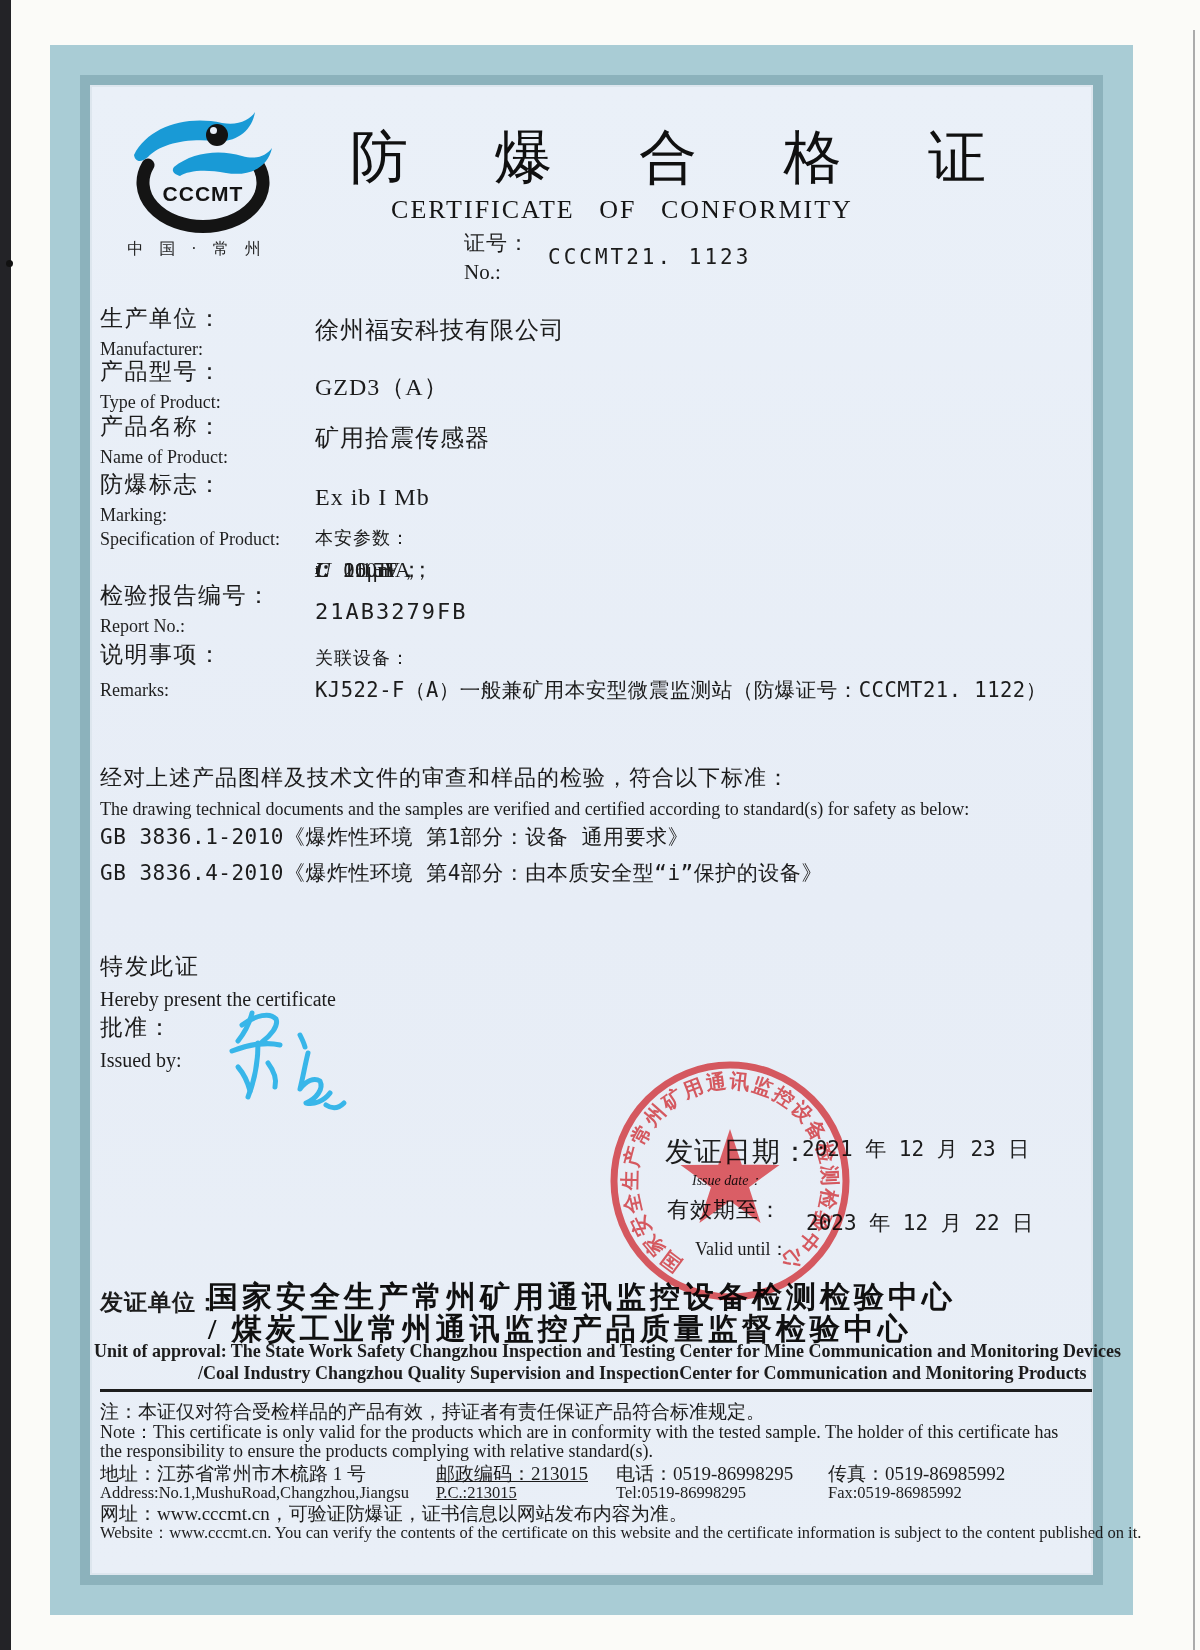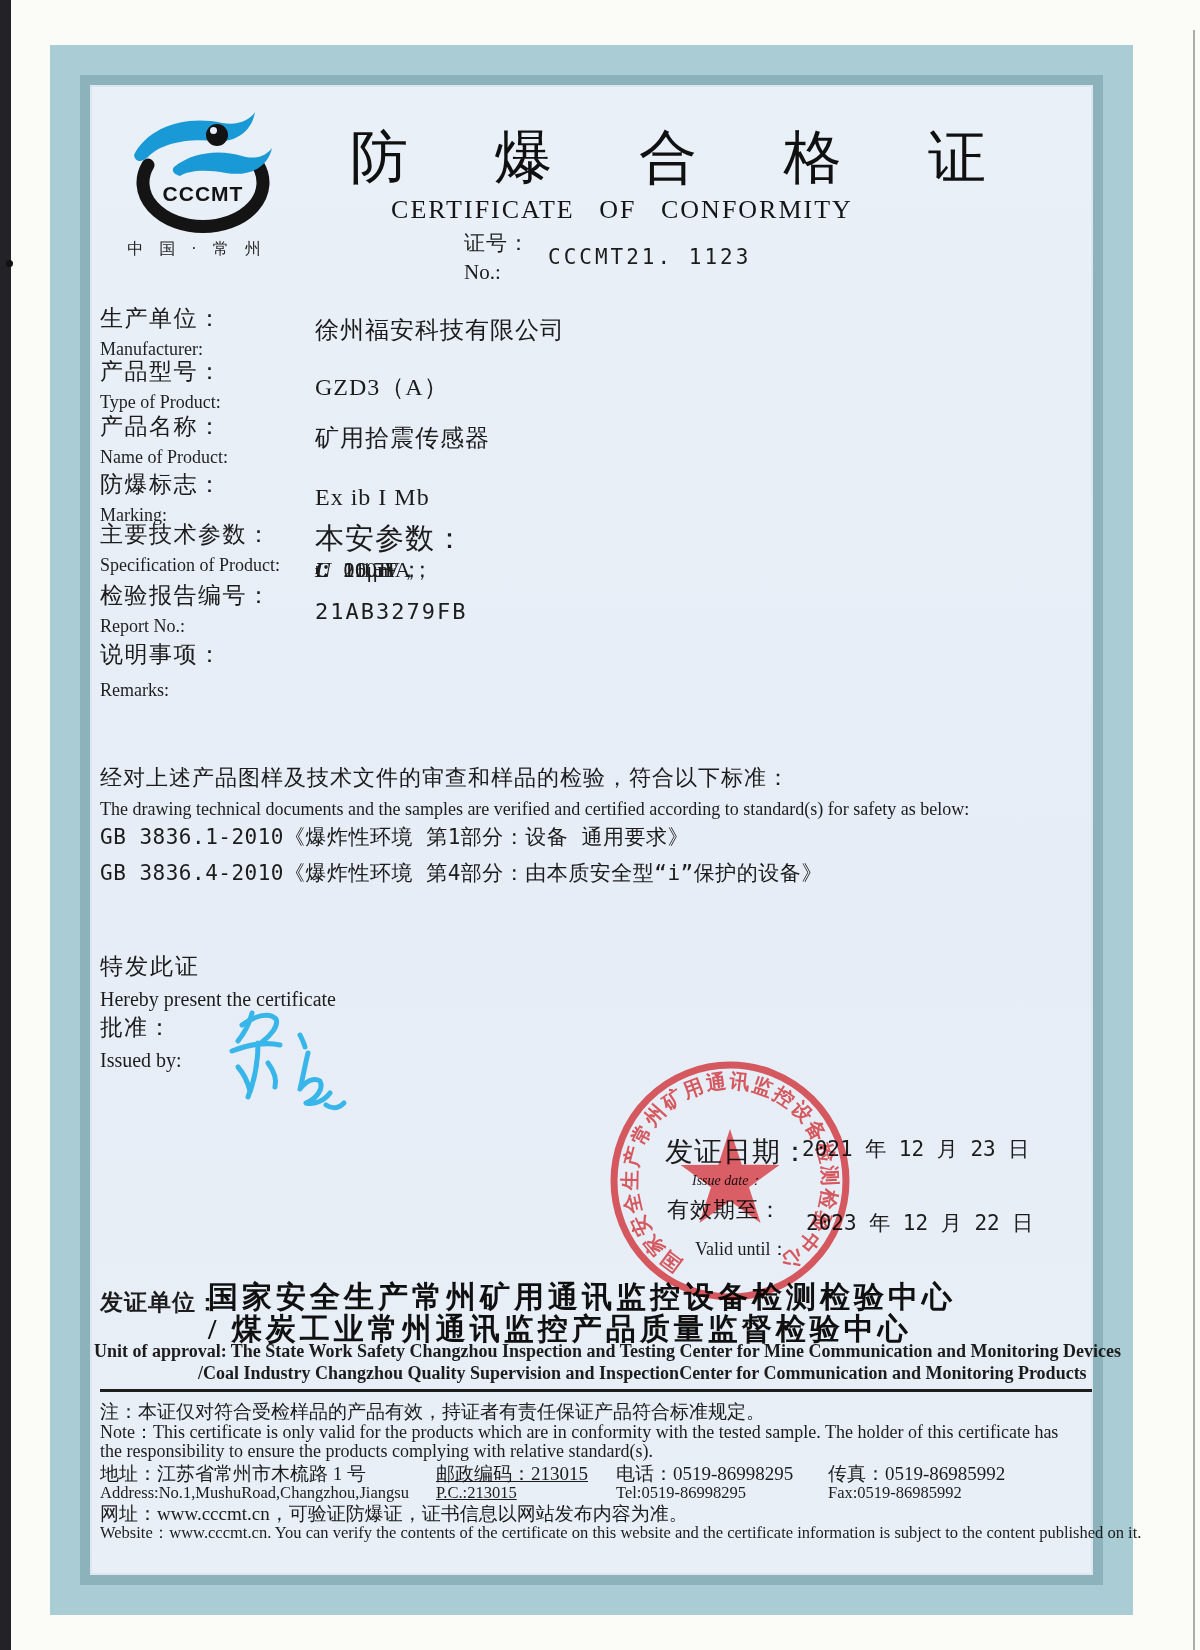--- a/index.html
+++ b/index.html
@@ -38,21 +38,21 @@
   
   .fieldrow{left:8px;width:990px;}
   .fieldrow .zh{position:static;display:block;font-size:23px;letter-spacing:1.5px;line-height:26px;}
   .fieldrow .en{position:static;display:block;font-size:18px;line-height:20px;margin-top:7px;color:#1e1e1e;}
   .fieldrow .fval{left:215px;top:8px;font-size:24px;letter-spacing:1px;}
   .r1{top:219px;} .r2{top:272px;} .r3{top:327px;} .r4{top:385px;}
   .r5{top:435px;} .r6{top:496px;} .r7{top:555px;}
   .r2 .fval,.r4 .fval{top:12px;}
   .r6 .fval{top:16px;font-family:"DejaVu Sans Mono",monospace;font-size:22px;letter-spacing:2px;}
   .two-line{left:215px;top:1px;}
-  .two-line .vl1{position:static;display:block;font-size:29px;letter-spacing:1px;line-height:30px;}
+  .two-line .vl1{position:static;display:block;font-size:18px;letter-spacing:1px;line-height:30px;}
   .two-line .vl2{position:static;display:block;font-size:22px;line-height:30px;margin-top:2px;letter-spacing:0.5px;}
   .r7 .en{margin-top:12px;}
   .r7 .vl2{font-family:"DejaVu Sans Mono",monospace;font-size:20.5px;}
   .pvar{font-style:italic;font-family:"Liberation Serif",serif;}
   .two-line sub{font-size:13px;}
   .param{margin-right:8px;}
 
   
   .std-zh{left:8px;top:676px;font-size:22px;letter-spacing:1px;}
   .std-en{left:8px;top:712px;font-size:18px;}
@@ -140,21 +140,20 @@
         <span class="zh">产品名称：</span>
         <span class="en">Name of Product:</span>
         <span class="fval">矿用拾震传感器</span>
       </div>
       <div class="fieldrow r4">
         <span class="zh">防爆标志：</span>
         <span class="en">Marking:</span>
         <span class="fval">Ex ib I Mb</span>
       </div>
       <div class="fieldrow r5">
-        <span class="zh">主要技术参数：</span>
         <span class="en">Specification of Product:</span>
         <div class="two-line">
           <span class="vl1">本安参数：</span>
           <span class="vl2">
               <span class="param">
                 <span class="pvar">U</span>
                 <sub>i</sub>
                 <span>： 26.5V；</span>
               </span>
               <span class="param">
@@ -176,20 +175,24 @@
         </div>
       </div>
       <div class="fieldrow r6">
         <span class="zh">检验报告编号：</span>
         <span class="en">Report No.:</span>
         <span class="fval">21AB3279FB</span>
       </div>
       <div class="fieldrow r7">
         <span class="zh">说明事项：</span>
         <span class="en">Remarks:</span>
+        <div class="two-line">
+          <span class="vl1">关联设备：</span>
+          <span class="vl2">KJ522-F（A）一般兼矿用本安型微震监测站（防爆证号：CCCMT21. 1122）</span>
+        </div>
       </div>
 
       <div class="std-zh">经对上述产品图样及技术文件的审查和样品的检验，符合以下标准：</div>
       <div class="std-en">The drawing technical documents and the samples are verified and certified according to standard(s) for safety as below:</div>
       <div class="std-gb1">GB 3836.1-2010《爆炸性环境 第1部分：设备 通用要求》</div>
       <div class="std-gb2">GB 3836.4-2010《爆炸性环境 第4部分：由本质安全型“i”保护的设备》</div>
 
       <div class="present-zh">特发此证</div>
       <div class="present-en">Hereby present the certificate</div>
       <div class="approve-zh">批准：</div>

